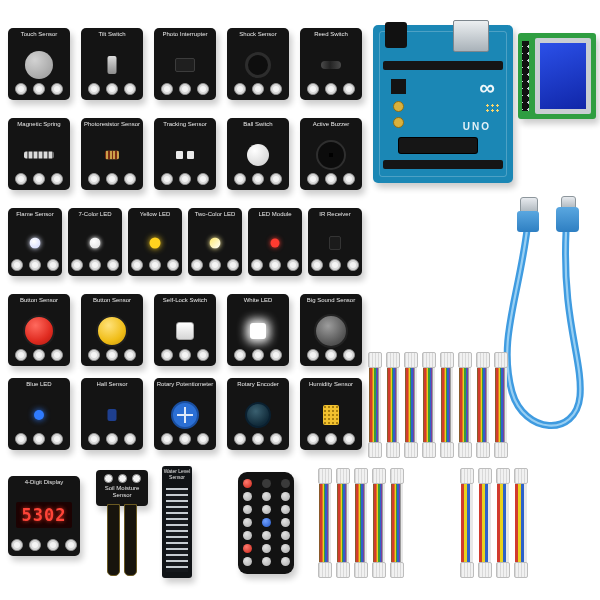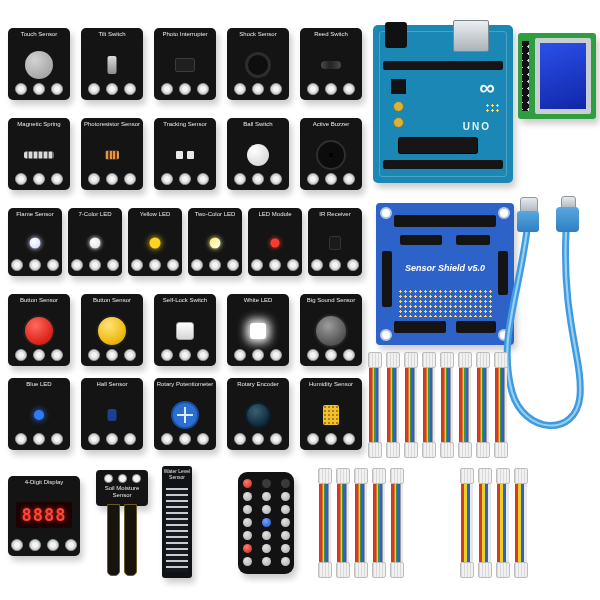--- a/index.html
+++ b/index.html
@@ -169,35 +169,20 @@
     <div class="ard-model">UNO</div>
   </div>
 
   <div class="lcd shadowed">
     <div class="lcd-pins"></div>
     <div class="lcd-frame">
       <div class="lcd-screen"></div>
     </div>
   </div>
 
-  <div class="shield shadowed">
-    <div class="sh-hole h1"></div>
-    <div class="sh-hole h2"></div>
-    <div class="sh-hole h3"></div>
-    <div class="sh-hole h4"></div>
-    <div class="sh-block sh-b1"></div>
-    <div class="sh-block sh-b2"></div>
-    <div class="sh-block sh-b2b"></div>
-    <div class="sh-block sh-b3"></div>
-    <div class="sh-block sh-b4"></div>
-    <div class="sh-block sh-b5"></div>
-    <div class="sh-block sh-b6"></div>
-    <div class="sh-pins"></div>
-    <div class="sh-label">Sensor Shield v5.0</div>
-  </div>
 
   <svg class="usb-svg" width="600" height="600" viewBox="0 0 600 600">
     <path d="M527,230 C518,300 498,340 512,392 C524,434 576,438 580,396 C583,360 562,320 566,232" fill="none" stroke="#3f9be0" stroke-width="7" stroke-linecap="round"></path>
     <path d="M527,230 C518,300 498,340 512,392 C524,434 576,438 580,396 C583,360 562,320 566,232" fill="none" stroke="#a8d8f6" stroke-width="2.2" stroke-linecap="round" opacity="0.85"></path>
   </svg>
   <div class="usb-conn conn-a-metal"></div>
   <div class="usb-conn conn-a-body"></div>
   <div class="usb-conn conn-b-metal"></div>
   <div class="usb-conn conn-b-body"></div>
 
@@ -222,21 +207,21 @@
         <i class="rbtn rbtn-gray"></i>
         <i class="rbtn rbtn-gray"></i>
         <i class="rbtn rbtn-gray"></i>
         <i class="rbtn rbtn-gray"></i>
         <i class="rbtn rbtn-gray"></i>
       </div>
   </div>
 
   <div class="module display-module shadowed">
     <div class="m-label">4-Digit Display</div>
-    <div class="seg">8888</div>
+    <div class="seg">5302</div>
     <div class="m-holes">
       <i></i>
         <i></i>
       <i></i>
         <i></i>
     </div>
   </div>
 
   <div class="soil">
     <div class="soil-head shadowed">

